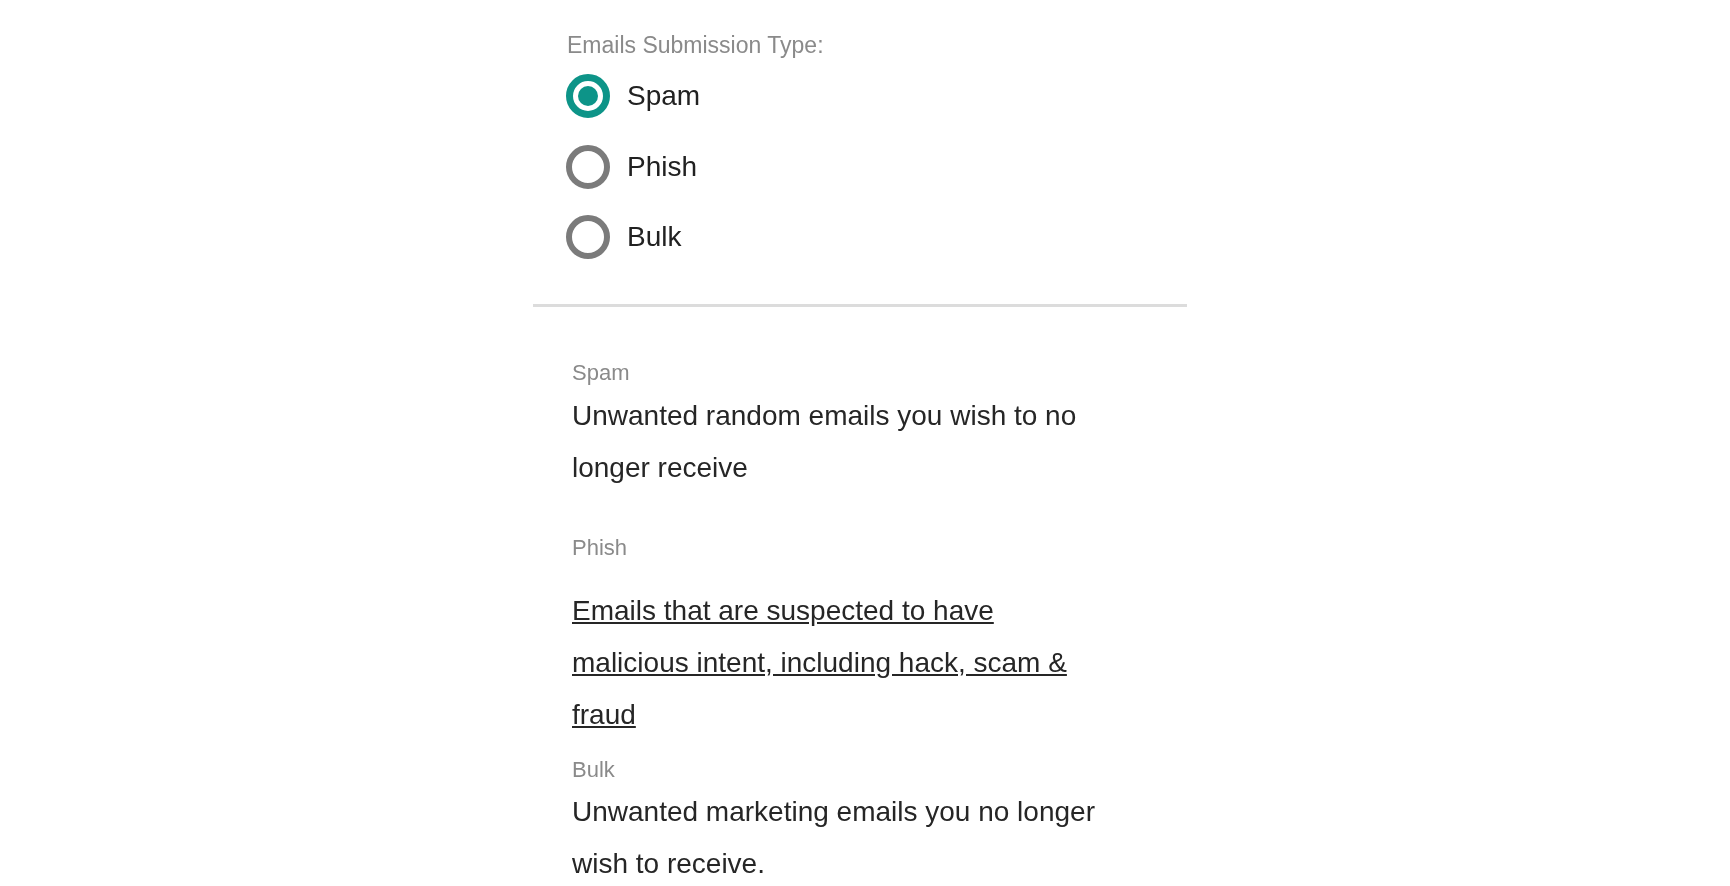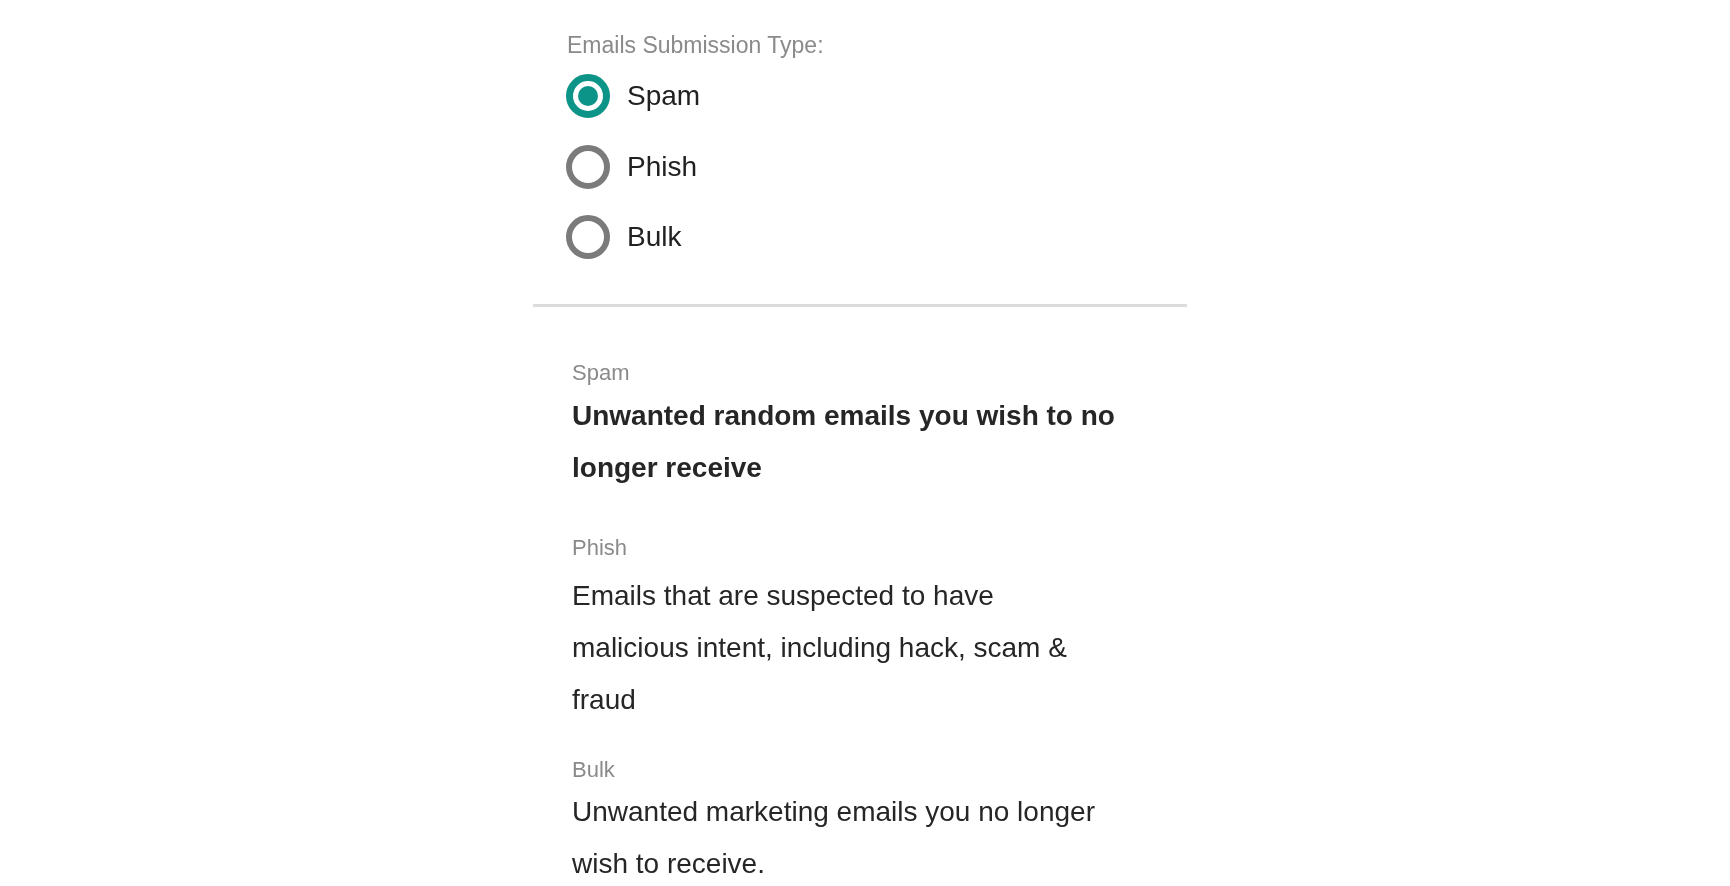--- a/index.html
+++ b/index.html
@@ -86,23 +86,23 @@
   .section-body {
     position: absolute;
     left: 572px;
     width: 620px;
     font-size: 28px;
     line-height: 52px;
     color: var(--body-text);
     white-space: pre-line;
   }
   .spam-title  { top: 358px; }
-  .spam-body   { top: 390px; font-weight: bold; }
+  .spam-body   { top: 390px; }
   .phish-title { top: 533px; }
-  .phish-body  { top: 570px; }
+  .phish-body  { top: 585px; text-decoration: underline; }
   .bulk-title  { top: 755px; }
   .bulk-body   { top: 786px; }
 </style>
 </head>
 <body>
 
 <div class="form-label">Emails Submission Type:</div>
 
 <div>
 

